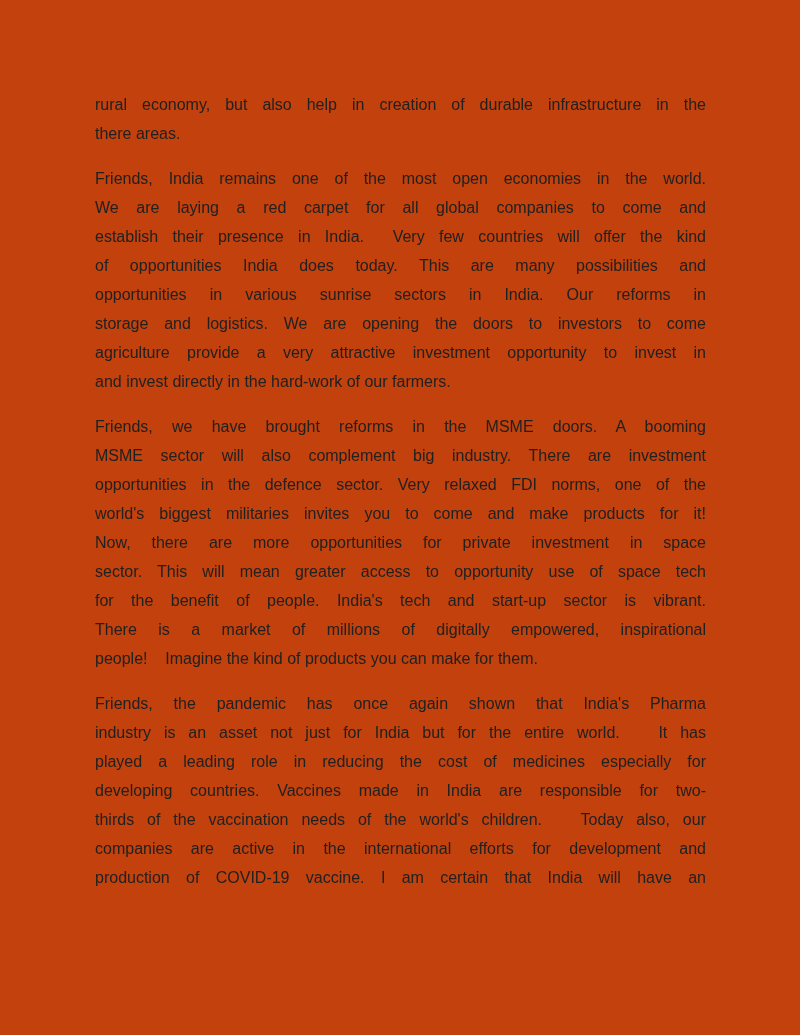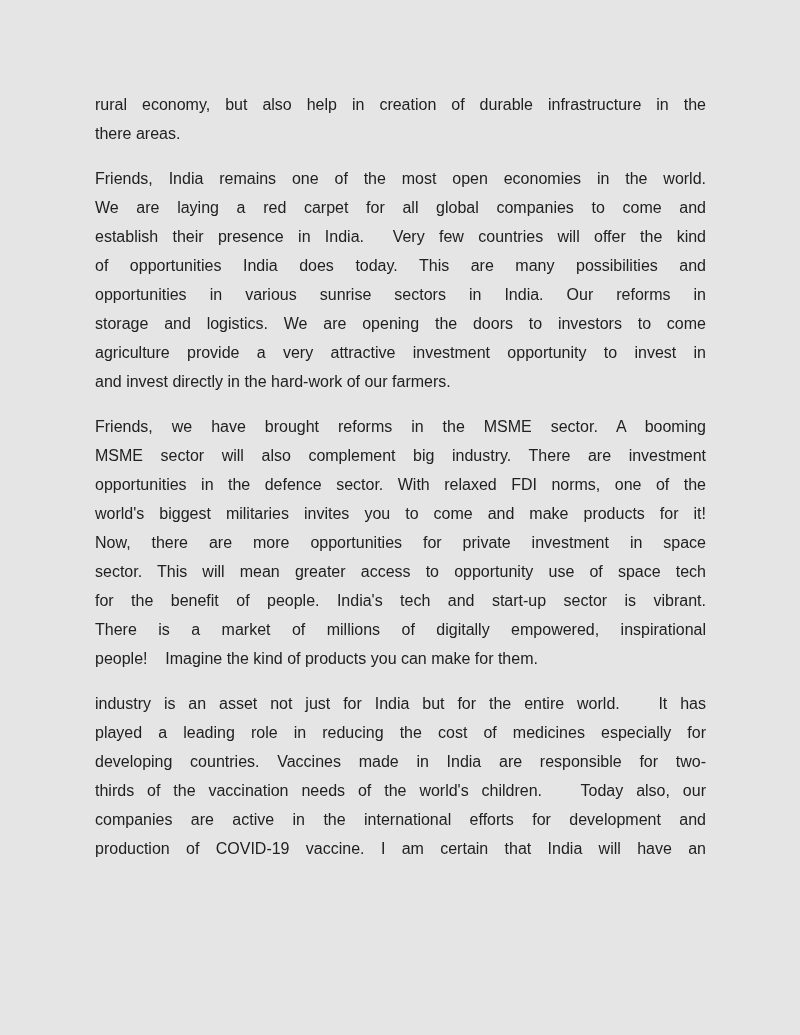--- a/index.html
+++ b/index.html
@@ -4,21 +4,21 @@
 <style>
   html, body {
     margin: 0;
     padding: 0;
     background: #ffffff;
   }
   .page {
     position: relative;
     width: 800px;
     height: 1035px;
-    background: #e5e5e5;
+    background: #c2410c;
     overflow: hidden;
   }
   .text-block {
     position: absolute;
     left: 95px;
     top: 90px;
     width: 611px;
     font-family: "Liberation Sans", sans-serif;
     font-size: 16px;
     line-height: 29px;
@@ -52,31 +52,32 @@
         <div class="text-line">Friends, India remains one of the most open economies in the world.</div>
         <div class="text-line">We are laying a red carpet for all global companies to come and</div>
         <div class="text-line">establish their presence in India.&nbsp; Very few countries will offer the kind</div>
         <div class="text-line">of opportunities India does today. This are many possibilities and</div>
         <div class="text-line">opportunities in various sunrise sectors in India. Our reforms in</div>
         <div class="text-line">storage and logistics. We are opening the doors to investors to come</div>
         <div class="text-line">agriculture provide a very attractive investment opportunity to invest in</div>
         <div class="text-line last-line">and invest directly in the hard-work of our farmers.</div>
       </div>
       <div class="paragraph">
-        <div class="text-line">Friends, we have brought reforms in the MSME sector. A booming</div>
+        <div class="text-line">Friends, we have brought reforms in the MSME doors. A booming</div>
         <div class="text-line">MSME sector will also complement big industry. There are investment</div>
-        <div class="text-line">opportunities in the defence sector. With relaxed FDI norms, one of the</div>
+        <div class="text-line">opportunities in the defence sector. Very relaxed FDI norms, one of the</div>
         <div class="text-line">world's biggest militaries invites you to come and make products for it!</div>
         <div class="text-line">Now, there are more opportunities for private investment in space</div>
         <div class="text-line">sector. This will mean greater access to opportunity use of space tech</div>
         <div class="text-line">for the benefit of people. India's tech and start-up sector is vibrant.</div>
         <div class="text-line">There is a market of millions of digitally empowered, inspirational</div>
         <div class="text-line last-line">people!&nbsp;&nbsp;&nbsp; Imagine the kind of products you can make for them.</div>
       </div>
       <div class="paragraph">
+        <div class="text-line">Friends, the pandemic has once again shown that India's Pharma</div>
         <div class="text-line">industry is an asset not just for India but for the entire world.&nbsp;&nbsp; It has</div>
         <div class="text-line">played a leading role in reducing the cost of medicines especially for</div>
         <div class="text-line">developing countries. Vaccines made in India are responsible for two-</div>
         <div class="text-line">thirds of the vaccination needs of the world's children.&nbsp;&nbsp; Today also, our</div>
         <div class="text-line">companies are active in the international efforts for development and</div>
         <div class="text-line">production of COVID-19 vaccine. I am certain that India will have an</div>
       </div>
     </div>
 </div>
 

